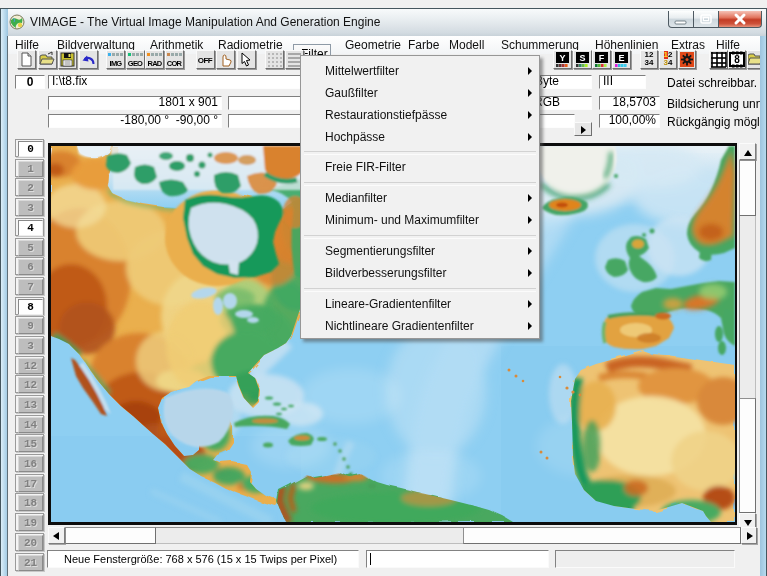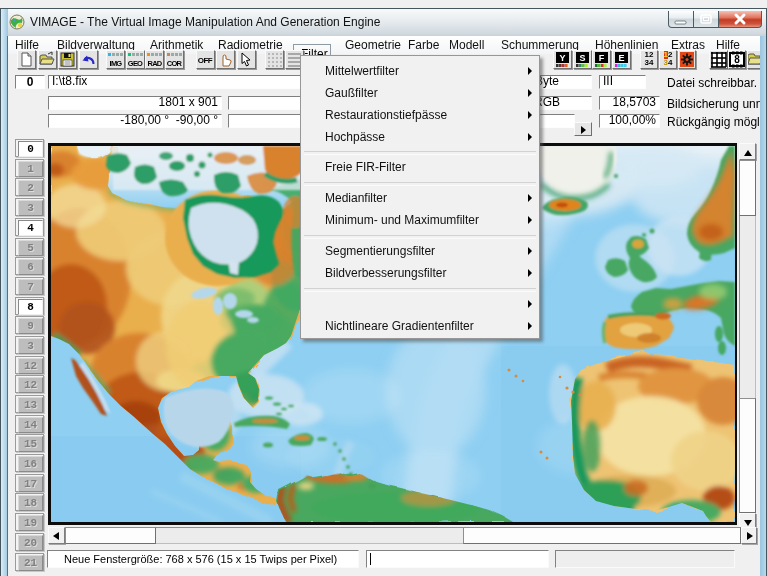--- a/index.html
+++ b/index.html
@@ -733,17 +733,18 @@
     <div class="ddi" style="top:131px">Medianfilter</div>
       <span class="dda" style="top:138px"></span>
     <div class="ddi" style="top:153px">Minimum- und Maximumfilter</div>
       <span class="dda" style="top:160px"></span>
     <div class="sep" style="top:179px"></div>
     <div class="ddi" style="top:184px">Segmentierungsfilter</div>
       <span class="dda" style="top:191px"></span>
     <div class="ddi" style="top:206px">Bildverbesserungsfilter</div>
       <span class="dda" style="top:213px"></span>
     <div class="sep" style="top:232px"></div>
+    <div class="ddi" style="top:237px">Lineare-Gradientenfilter</div>
       <span class="dda" style="top:244px"></span>
     <div class="ddi" style="top:259px">Nichtlineare Gradientenfilter</div>
       <span class="dda" style="top:266px"></span>
   </div>
 </div>
 
 </body></html>

